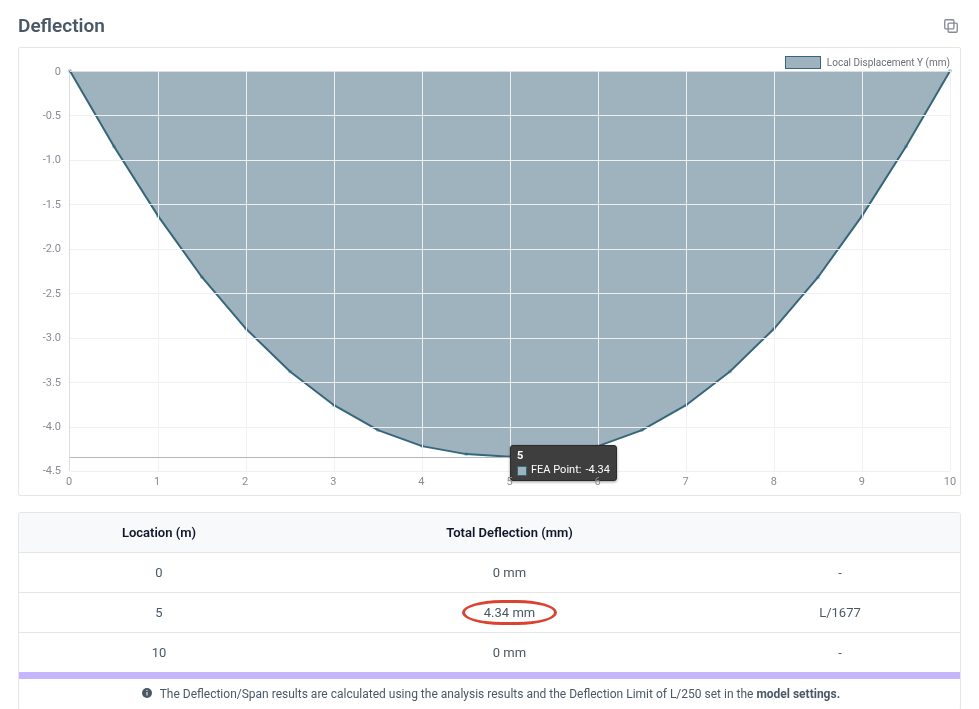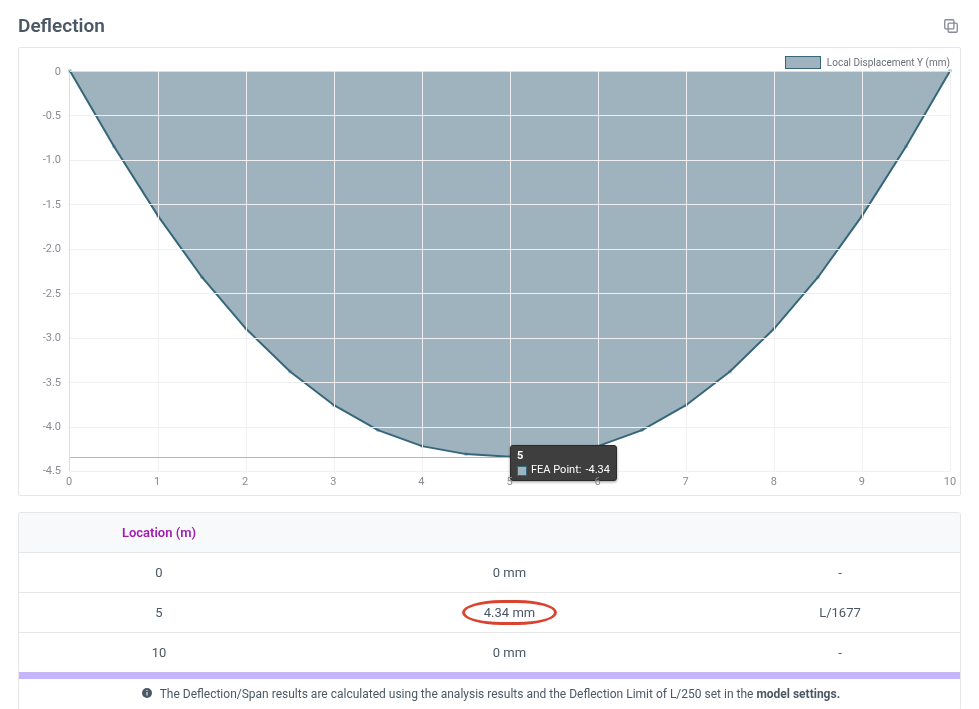--- a/index.html
+++ b/index.html
@@ -128,21 +128,21 @@
     font-size: 13px;
   }
   .tbl-row {
     display: grid;
     grid-template-columns: 280px 1fr 240px;
     text-align: center;
   }
   .tbl-head {
     background: #f8f9fb;
     font-weight: 600;
-    color: #a21caf;
+    color: #0f172a;
   }
   .tbl-cell {
     padding: 12px 8px;
     border-top: 1px solid #e6e6e6;
   }
   .tbl-head .tbl-cell { border-top: none; }
   .tbl-cell + .tbl-cell { }
   .circled {
     position: relative;
     display: inline-block;
@@ -274,20 +274,21 @@
           <div class="x-tick" style="left: 80%;">8</div>
           <div class="x-tick" style="left: 90%;">9</div>
           <div class="x-tick" style="left: 100%;">10</div>
         </div>
     </div>
   </div>
 
   <div class="tbl">
     <div class="tbl-row tbl-head">
       <div class="tbl-cell">Location (m)</div>
+      <div class="tbl-cell">Total Deflection (mm)</div>
     </div>
     <div id="table-body">
         <div class="tbl-row">
           <div class="tbl-cell">0</div>
           <div class="tbl-cell">0 mm</div>
           <div class="tbl-cell">-</div>
         </div>
         <div class="tbl-row">
           <div class="tbl-cell">5</div>
           <div class="tbl-cell"><span class="circled">4.34 mm</span></div>

